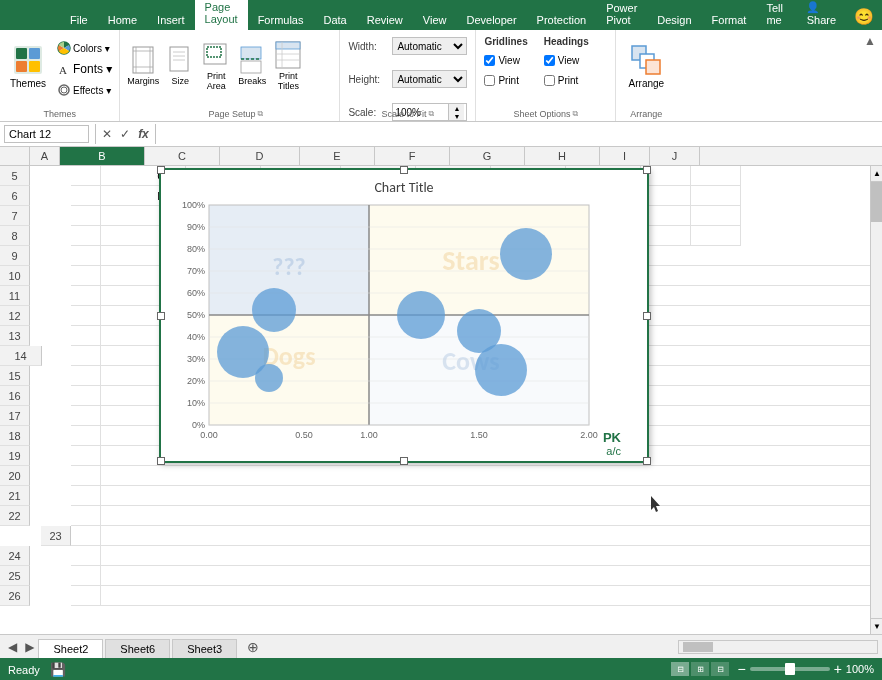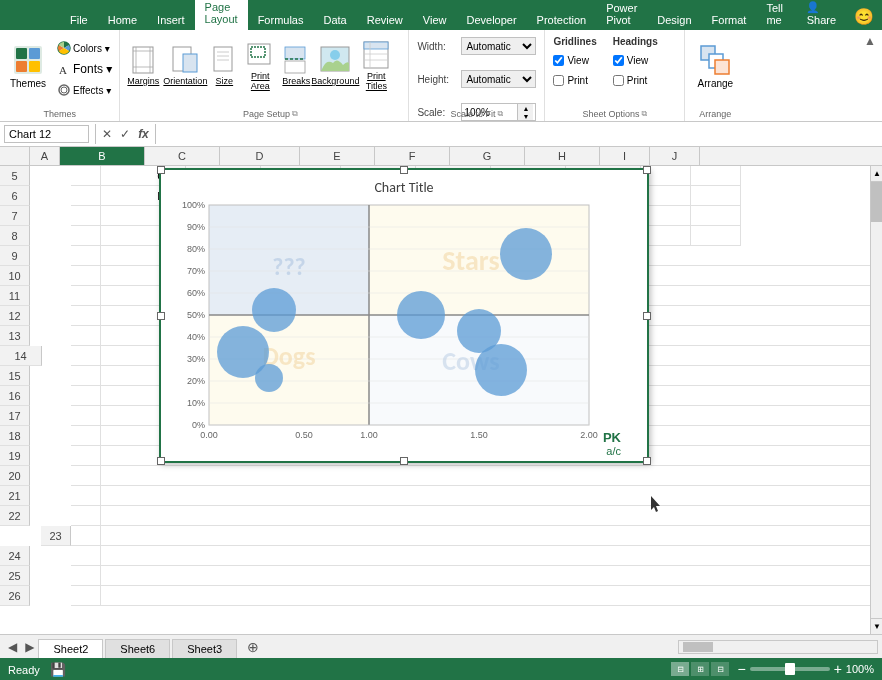--- a/index.html
+++ b/index.html
@@ -68,41 +68,34 @@
               <circle cx="7" cy="7" r="3" fill="none" stroke="#666" stroke-width="1"></circle>
             </svg>
           <span style="font-size:10px;">Effects ▾</span>
         </button>
       </div>
     </div>
 
     <div style="font-size:9px; color:#666; text-align:center; position:absolute; bottom:2px; left:0; right:0;">Themes</div>
   </div>
 
-  <div style="display:flex; flex-direction:column; padding:2px 14px 14px 4px; border-right:1px solid #e0e0e0; position:relative; min-width:220px;text-decoration:underline;">
+  <div style="display:flex; flex-direction:column; padding:2px 4px 14px 4px; border-right:1px solid #e0e0e0; position:relative; min-width:220px;">
     <div style="display:flex; flex-direction:row; gap:2px; height:70px; align-items:flex-start; padding-top:2px;">
 
       <button style="display:flex; flex-direction:column; align-items:center; justify-content:center; width:38px; height:64px; border:none; background:transparent; cursor:pointer; border-radius:2px; font-size:10px; gap:2px;">
         <svg width="28" height="30">
           <rect x="4" y="2" width="20" height="26" fill="#fff" stroke="#999" stroke-width="1"></rect>
           <line x1="4" y1="6" x2="24" y2="6" stroke="#aaa" stroke-width="0.8"></line>
           <line x1="4" y1="22" x2="24" y2="22" stroke="#aaa" stroke-width="0.8"></line>
           <line x1="7" y1="2" x2="7" y2="28" stroke="#aaa" stroke-width="0.8"></line>
           <line x1="21" y1="2" x2="21" y2="28" stroke="#aaa" stroke-width="0.8"></line>
         </svg>
         <span style="font-size:9px; text-align:center; line-height:1.1;">Margins</span>
       </button>
 
-      <button style="display:flex; flex-direction:column; align-items:center; justify-content:center; width:42px; height:64px; border:none; background:transparent; cursor:pointer; border-radius:2px; font-size:10px; gap:2px;">
-        <svg width="30" height="30">
-          <rect x="3" y="2" width="18" height="24" fill="#fff" stroke="#999" stroke-width="1"></rect>
-          <rect x="13" y="9" width="14" height="18" fill="#d8e4f0" stroke="#5b9bd5" stroke-width="1"></rect>
-        </svg>
-        <span style="font-size:9px; text-align:center; line-height:1.1;">Orientation</span>
-      </button>
 
       <button style="display:flex; flex-direction:column; align-items:center; justify-content:center; width:32px; height:64px; border:none; background:transparent; cursor:pointer; border-radius:2px; font-size:10px; gap:2px;">
         <svg width="24" height="30">
           <rect x="2" y="2" width="18" height="24" fill="#fff" stroke="#999" stroke-width="1"></rect>
           <line x1="5" y1="7" x2="17" y2="7" stroke="#ccc" stroke-width="1"></line>
           <line x1="5" y1="11" x2="17" y2="11" stroke="#ccc" stroke-width="1"></line>
           <line x1="5" y1="15" x2="17" y2="15" stroke="#ccc" stroke-width="1"></line>
         </svg>
         <span style="font-size:9px; text-align:center; line-height:1.1;">Size</span>
       </button>
@@ -117,28 +110,20 @@
 
       <button style="display:flex; flex-direction:column; align-items:center; justify-content:center; width:32px; height:64px; border:none; background:transparent; cursor:pointer; border-radius:2px; font-size:10px; gap:2px;">
         <svg width="26" height="30">
           <rect x="2" y="2" width="20" height="12" fill="#d8e4f0" stroke="#5b9bd5" stroke-width="0.8"></rect>
           <line x1="2" y1="14" x2="22" y2="14" stroke="#217346" stroke-width="1.5" stroke-dasharray="3,2"></line>
           <rect x="2" y="16" width="20" height="12" fill="#fff" stroke="#999" stroke-width="0.8"></rect>
         </svg>
         <span style="font-size:9px; text-align:center; line-height:1.1;">Breaks</span>
       </button>
 
-      <button style="display:flex; flex-direction:column; align-items:center; justify-content:center; width:42px; height:64px; border:none; background:transparent; cursor:pointer; border-radius:2px; font-size:10px; gap:2px;">
-        <svg width="32" height="30">
-          <rect x="2" y="2" width="28" height="24" fill="#d0e8f0" stroke="#999" stroke-width="1"></rect>
-          <circle cx="16" cy="10" r="5" fill="#87ceeb"></circle>
-          <path d="M4 22 Q8 14 14 18 Q18 12 24 20 Q28 16 30 18 L30 26 L2 26 Z" fill="#a9d18e"></path>
-        </svg>
-        <span style="font-size:9px; text-align:center; line-height:1.1;">Background</span>
-      </button>
 
       <button style="display:flex; flex-direction:column; align-items:center; justify-content:center; width:36px; height:64px; border:none; background:transparent; cursor:pointer; border-radius:2px; font-size:10px; gap:2px;">
         <svg width="28" height="30">
           <rect x="2" y="2" width="24" height="26" fill="#fff" stroke="#999" stroke-width="1"></rect>
           <rect x="2" y="2" width="24" height="7" fill="#d8e4f0" stroke="#5b9bd5" stroke-width="0.8"></rect>
           <line x1="2" y1="14" x2="26" y2="14" stroke="#ccc" stroke-width="0.8"></line>
           <line x1="2" y1="20" x2="26" y2="20" stroke="#ccc" stroke-width="0.8"></line>
           <line x1="8" y1="2" x2="8" y2="28" stroke="#ccc" stroke-width="0.8"></line>
         </svg>
         <span style="font-size:9px; text-align:center; line-height:1.1;">Print Titles</span>

